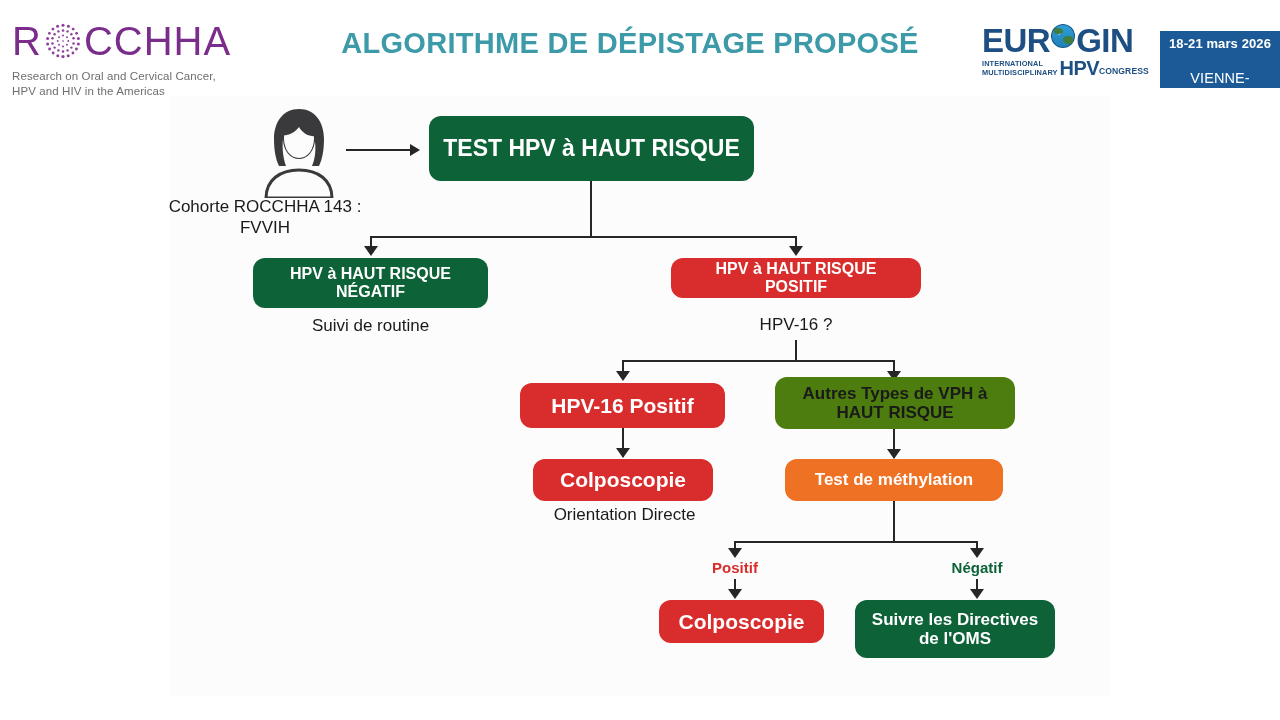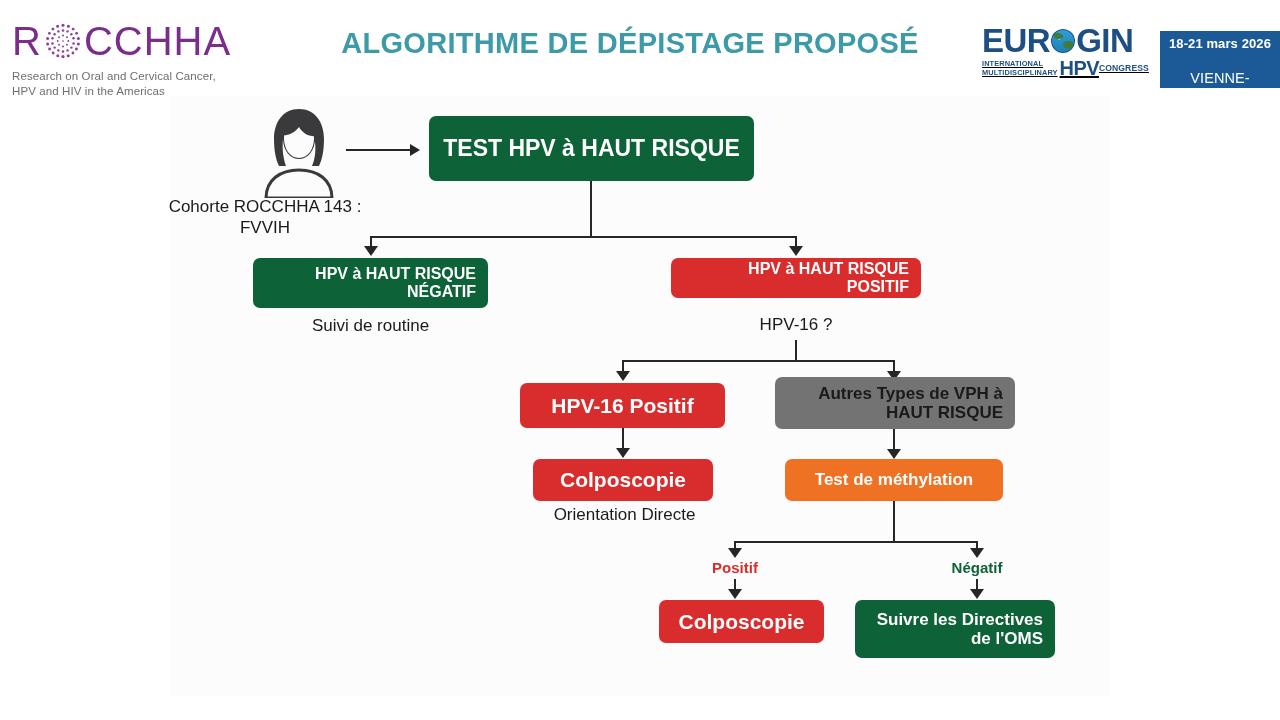--- a/index.html
+++ b/index.html
@@ -73,21 +73,20 @@
     width: 180px;
   }
   .eurogin-word {
     font-family: "Liberation Sans", sans-serif;
     font-weight: bold;
     font-size: 33px;
     color: #1d4f82;
     letter-spacing: -0.5px;
     line-height: 34px;
     display: flex;
-    align-items: center;
   }
   .globe-o {
     display: inline-block;
     width: 24px; height: 24px;
     border-radius: 50%;
     background:
       radial-gradient(circle at 34% 32%, #ffffff 0 12%, rgba(255,255,255,0) 13%),
       linear-gradient(#2f9fd6, #1f7fb8);
     position: relative;
     margin: 0 1px;
@@ -105,23 +104,22 @@
   .globe-o::after {
     content: "";
     position: absolute;
     left: 12px; top: 12px;
     width: 10px; height: 8px;
     background: #3f7d3f;
     border-radius: 55% 45% 40% 60%;
   }
   .eurogin-sub {
     display: flex;
-    align-items: center;
+    align-items: flex-end;
     margin-top: 1px;
-    text-decoration: underline;
   }
   .eg-intl {
     font-size: 7.4px;
     color: #1d4f82;
     font-weight: bold;
     line-height: 9px;
     letter-spacing: 0.1px;
   }
   .eg-hpv {
     font-size: 20px;
@@ -167,30 +165,30 @@
     width: 940px; height: 600px;
     background: #fcfcfc;
   }
 
   .node {
     position: absolute;
     box-sizing: border-box;
     display: flex;
     align-items: center;
     justify-content: center;
-    text-align: right;
+    text-align: center;
     color: #ffffff;
     font-weight: bold;
-    border-radius: 7px;
+    border-radius: 12px;
     line-height: 1.12;
     padding: 2px 12px;
   }
   .node.green  { background: #0d6238; }
   .node.red    { background: #d92d2d; }
-  .node.amber  { background: #737373; color: #1a1a1a; }
+  .node.amber  { background: #4d7c0f; color: #1a1a1a; }
   .node.orange { background: #ee7124; }
 
   .plain {
     position: absolute;
     font-family: "Liberation Sans", sans-serif;
     font-size: 17px;
     color: #1a1a1a;
     text-align: center;
     line-height: 1.25;
     white-space: pre-line;

